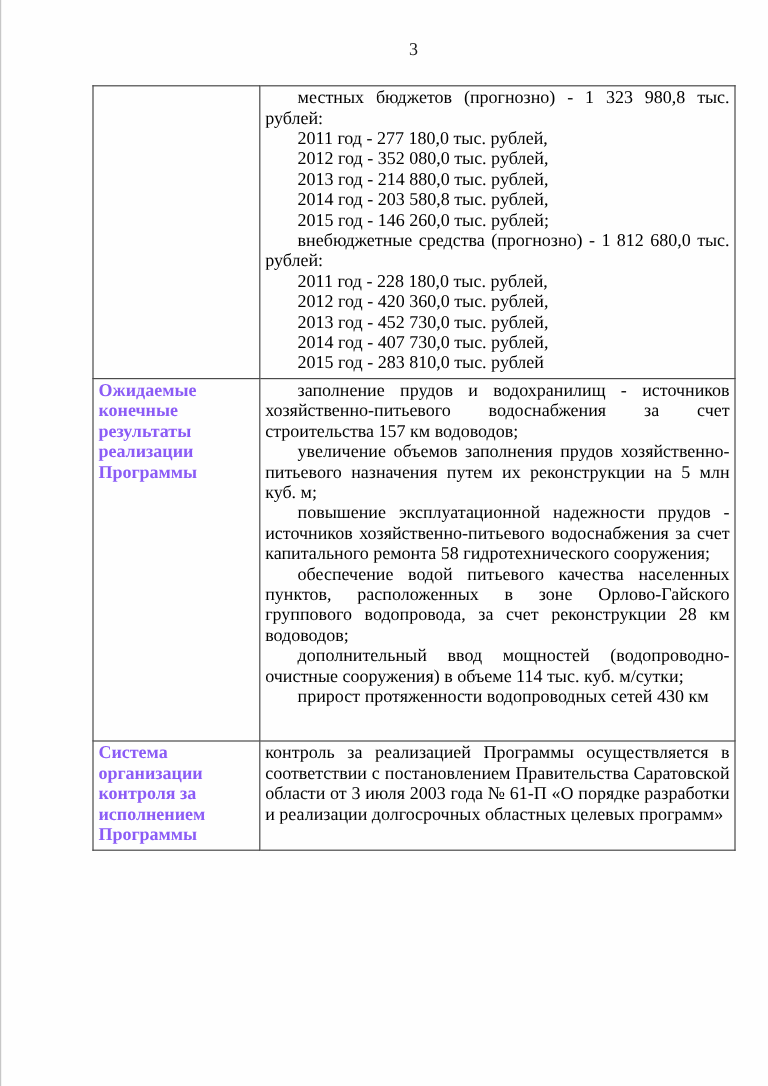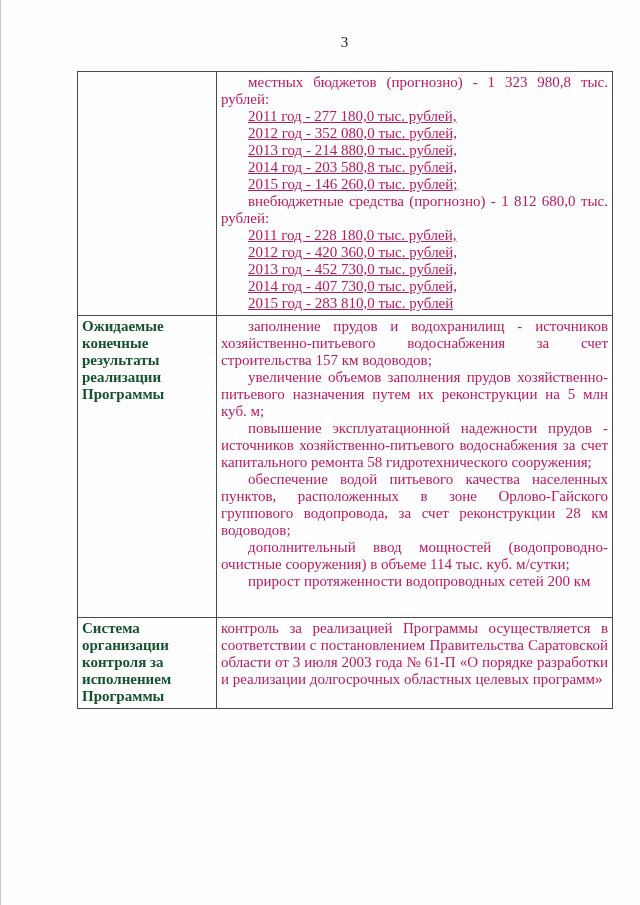--- a/index.html
+++ b/index.html
@@ -45,44 +45,43 @@
     border-collapse: collapse;
     table-layout: fixed;
   }
   table.passport td {
     border: 1.8px solid #4a4a4a;
     vertical-align: top;
     padding: 2px 4px 3px 4px;
   }
   td.label-cell {
     font-weight: bold;
-    color: #14532d;
+    color: #8b5cf6;
     padding-left: 4px;
   }
   td.content-cell {
     padding-left: 5px;
     padding-right: 3px;
-    color: #be185d;
+    color: #000000;
     margin-top: 46px;
   }
   .para {
     margin: 0;
     text-align: justify;
     text-indent: 27px;
   }
   .para-flush {
     margin: 0;
     text-align: justify;
     text-indent: 0;
   }
   .year-line {
     margin: 0;
     padding-left: 27px;
     white-space: nowrap;
-    text-decoration: underline;
   }
   tr.row-funding td    { height: 236px; }
   tr.row-results td    { height: 296px; }
   tr.row-control td    { height: 78px; }
 </style>
 </head>
 <body>
 
 <div class="sheet">
   <div class="scan-edge"></div>
@@ -115,21 +114,21 @@
     </tr>
 
     <tr class="row-results">
       <td class="label-cell">Ожидаемые конечные результаты реализации Программы</td>
       <td class="content-cell">
         <p class="para">заполнение прудов и водохранилищ - источников хозяйственно-питьевого водоснабжения за счет строительства 157 км водоводов;</p>
         <p class="para">увеличение объемов заполнения прудов хозяйственно-питьевого назначения путем их реконструкции на 5&nbsp;млн куб. м;</p>
         <p class="para">повышение эксплуатационной надежности прудов - источников хозяйственно-питьевого водоснабжения за счет капитального ремонта 58 гидротехнического сооружения;</p>
         <p class="para">обеспечение водой питьевого качества населенных пунктов, расположенных в зоне Орлово-Гайского группового водопровода, за счет реконструкции 28&nbsp;км водоводов;</p>
         <p class="para">дополнительный ввод мощностей (водопроводно-очистные сооружения) в объеме 114 тыс. куб. м/сутки;</p>
-        <p class="para">прирост протяженности водопроводных сетей 200 км</p>
+        <p class="para">прирост протяженности водопроводных сетей 430 км</p>
       </td>
     </tr>
 
     <tr class="row-control">
       <td class="label-cell">Система организации контроля за исполнением Программы</td>
       <td class="content-cell">
         <p class="para-flush">контроль за реализацией Программы осуществляется в соответствии с постановлением Правительства Саратовской области от 3 июля 2003&nbsp;года №&nbsp;61-П «О порядке разработки и реализации долгосрочных областных целевых программ»</p>
       </td>
     </tr>
   </tbody>

